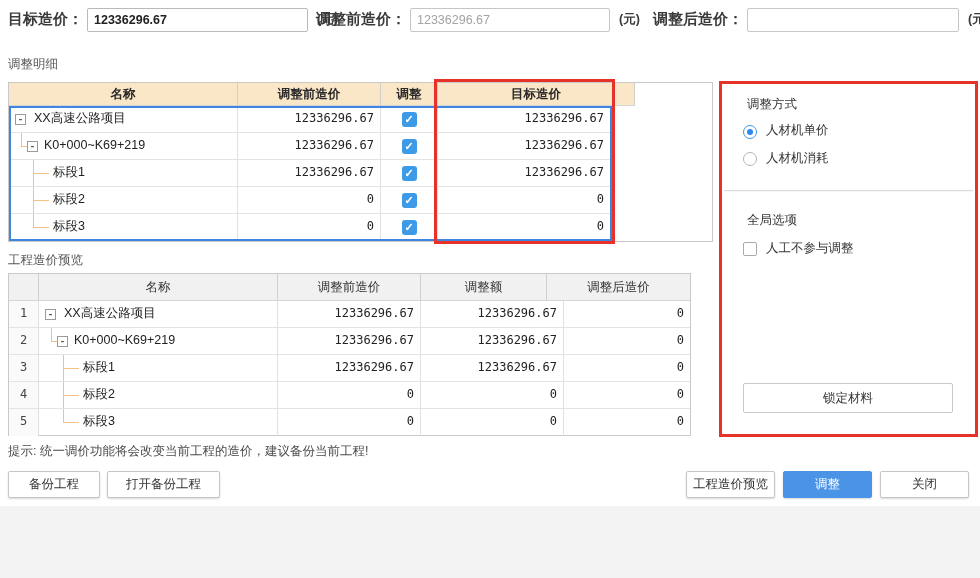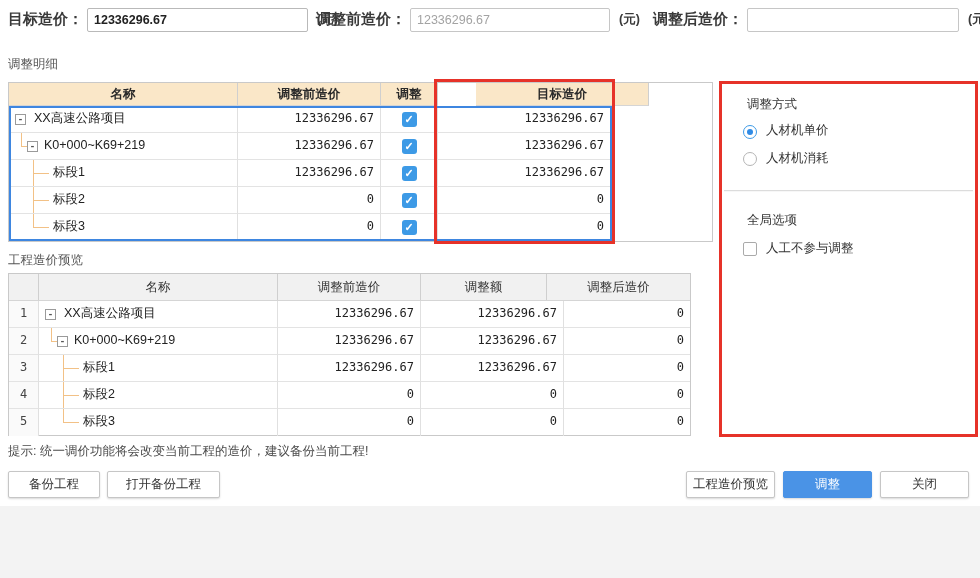--- a/index.html
+++ b/index.html
@@ -125,21 +125,21 @@
   </div>
 
   <div class="section-label" id="lbl-adjust-detail">调整明细</div>
   <div class="section-label" id="lbl-preview">工程造价预览</div>
 
   <div class="tbl" id="t1">
       <div class="thead">
         <div class="th" style="width: 229px;">名称</div>
         <div class="th" style="width: 143px;">调整前造价</div>
         <div class="th" style="width: 57px;">调整</div>
-        <div class="th" style="width: 173px; margin-left: 38px;">目标造价</div>
+        <div class="th" style="width: 197px;">目标造价</div>
         <div class="th fill" style="flex: 1 1 0%;"></div>
       </div>
       <div class="trow">
         <div class="td" style="width: 229px;">
           <span class="exp" style="left: 6px;">-</span>
           <span class="name-label" style="position: absolute; left: 25px; top: 0px;">XX高速公路项目</span>
         </div>
         <div class="td num" style="width: 143px;">12336296.67</div>
         <div class="td chk" style="width: 57px;">
           <span class="cb">✓</span>
@@ -280,20 +280,21 @@
     <div class="opt" id="opt-radio2">
       <span class="radio"></span>
       <span class="optlbl">人材机消耗</span>
     </div>
     <div class="panel-divider"></div>
     <div class="panel-title" id="panel-global-label">全局选项</div>
     <div class="opt" id="opt-check">
       <span class="cbx"></span>
       <span class="optlbl">人工不参与调整</span>
     </div>
+    <button id="lock-btn">锁定材料</button>
   </div>
 
   <div id="hint">提示: 统一调价功能将会改变当前工程的造价，建议备份当前工程!</div>
   <button class="btn" id="btn-backup">备份工程</button>
   <button class="btn" id="btn-open-backup">打开备份工程</button>
   <button class="btn" id="btn-preview">工程造价预览</button>
   <button class="btn" id="btn-adjust">调整</button>
   <button class="btn" id="btn-close">关闭</button>
 
   <div class="bottom-strip"></div>

